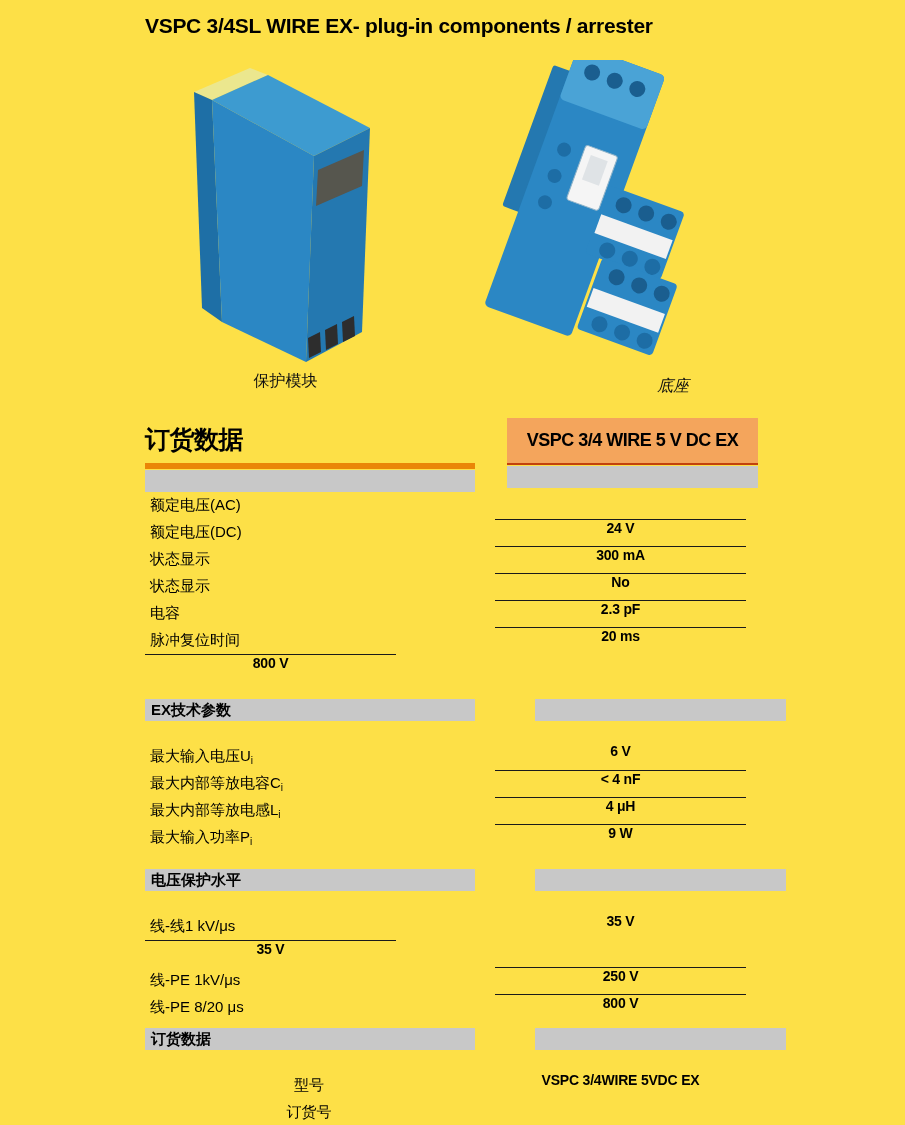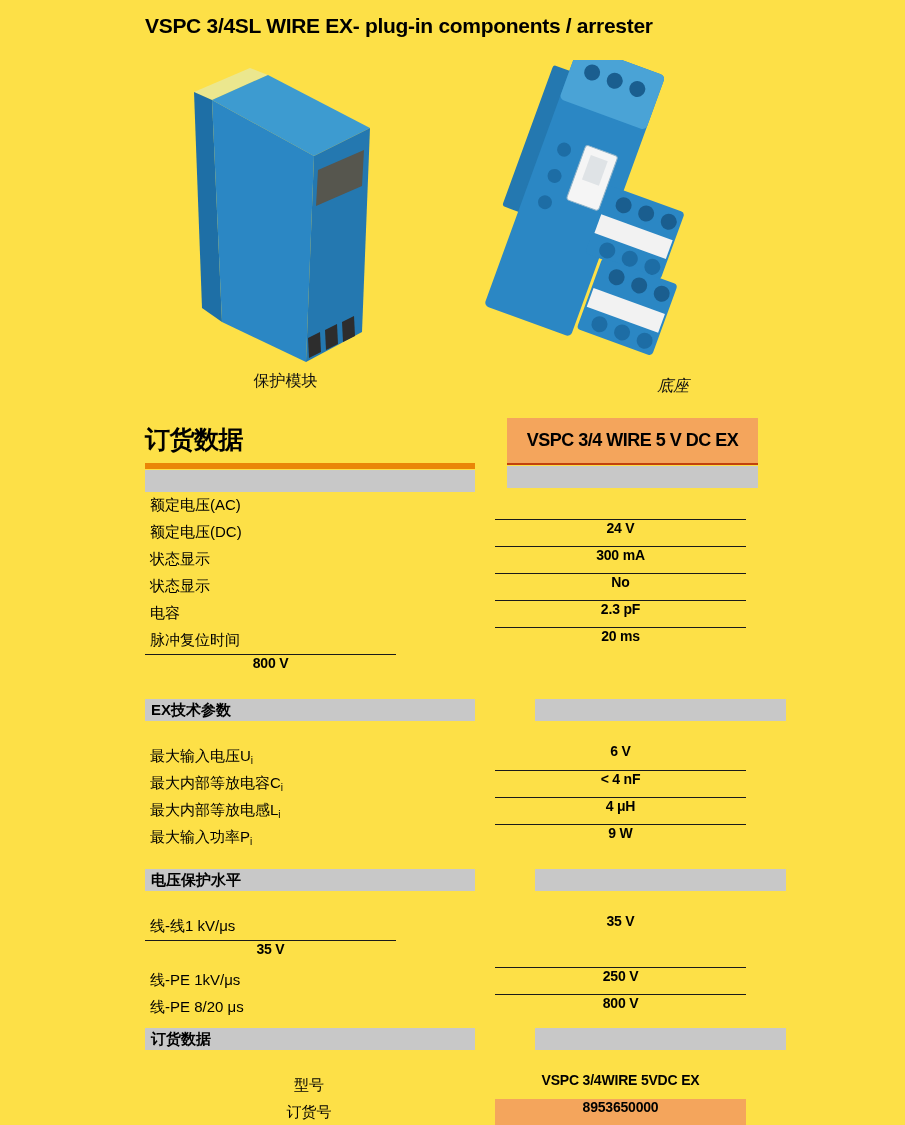--- a/index.html
+++ b/index.html
@@ -274,23 +274,20 @@
         <span>型号</span>
       </div>
     <div class="tvalue">
         <span>VSPC 3/4WIRE 5VDC EX</span>
       </div>
   </div>
   <div class="trow order">
     <div class="tlabel">
         <span>订货号</span>
       </div>
-    <div class="tvalue hl">
-        <span>8953650000</span>
-      </div>
   </div>
   <div class="trow order">
     <div class="tlabel">
         <span>数量</span>
       </div>
     <div class="tvalue">
         <span>1 ST</span>
       </div>
   </div>
 

